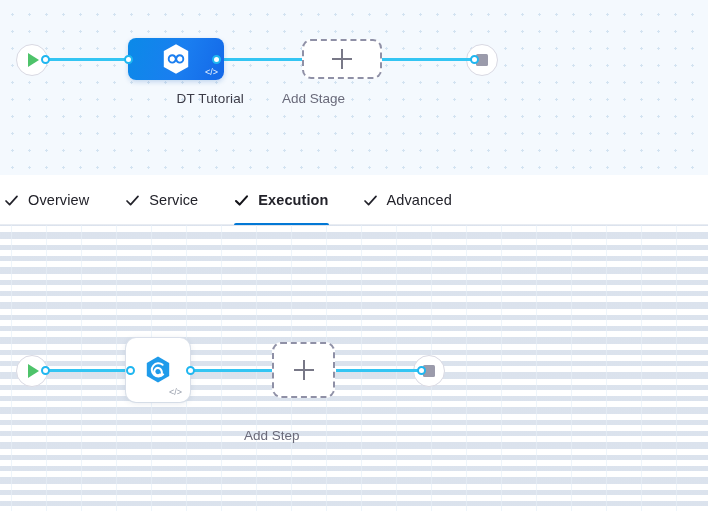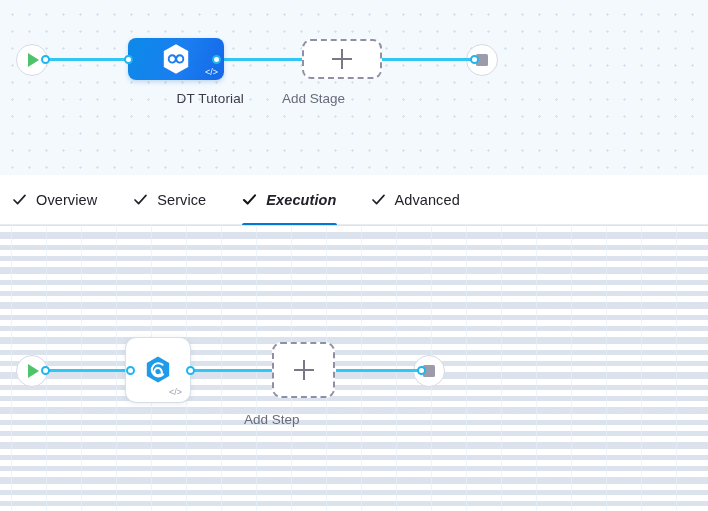--- a/index.html
+++ b/index.html
@@ -22,22 +22,22 @@
     overflow: hidden;
   }
 
   
   .tab-bar {
     position: relative;
     width: 708px; height: 50px;
     background: #ffffff;
     border-bottom: 1px solid #e8ecf2;
     display: flex;
-    align-items: center;
-    padding-left: 12px;
+    align-items: flex-start;
+    padding-left: 4px;
   }
   .tab {
     display: flex;
     align-items: center;
     height: 50px;
     position: relative;
     margin-right: 52px;
     cursor: pointer;
     white-space: nowrap;
   }
@@ -45,21 +45,21 @@
     width: 15px; height: 15px;
     margin-right: 9px;
     flex: 0 0 auto;
     display: block;
   }
   .tab .tab-label {
     font-size: 14.5px;
     color: #22222a;
     letter-spacing: .1px;
   }
-  .tab.active .tab-label { font-weight: bold; font-style: italic; }
+  .tab.active .tab-label { font-weight: bold; }
   .tab.active::after {
     content: "";
     position: absolute;
     left: 0; right: 0; bottom: -1px;
     height: 3px;
     background: #0278d5;
     border-radius: 2px 2px 0 0;
   }
 
   
@@ -299,19 +299,19 @@
       </svg>
     </span>
     <span class="code-badge dark">&lt;/&gt;</span>
   </div>
   <div class="port" style="left:126px; top:141px;"></div>
   <div class="port" style="left:186px; top:141px;"></div>
 
   <div class="add-box" style="left:272px; top:117px; width:63px; height:56px;">
     <div class="plus"></div>
   </div>
-  <div class="add-caption" style="left:244px; top:187px; width:120px;">Add Step</div>
+  <div class="add-caption" style="left:244px; top:203px; width:120px;">Add Step</div>
 
   <div class="term-node" style="left:413px; top:130px;">
     <div class="stop-sq"></div>
   </div>
   <div class="port" style="left:417px; top:141px;"></div>
 </div>
 
 </body></html>

